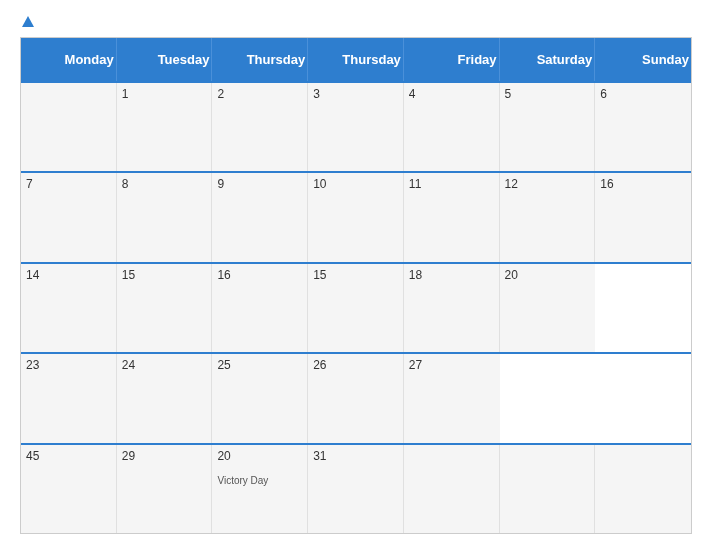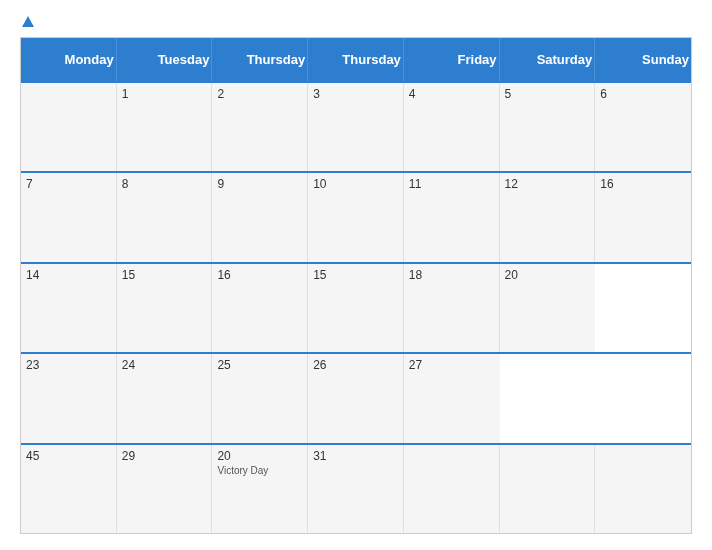--- a/index.html
+++ b/index.html
@@ -111,21 +111,21 @@
       background: #f5f5f5;
     }
     .day-number {
       font-size: 12px;
       color: #333;
       font-weight: normal;
     }
     .holiday-label {
       font-size: 10px;
       color: #555;
-      margin-top: 2px;
+      margin-top: 12px;
     }
   </style>
 </head>
 <body>
 
 <div class="page">
   <div class="header">
     <div class="logo">
       <span class="logo-general"></span>
       <span class="logo-triangle"></span>

